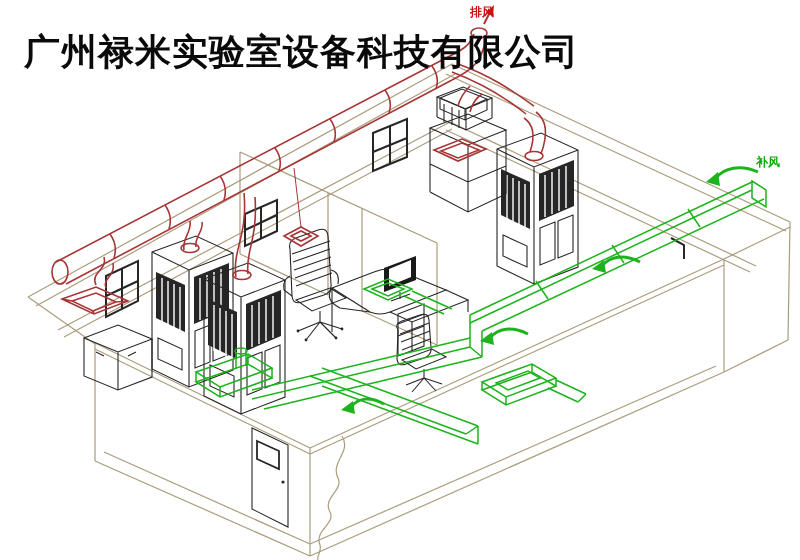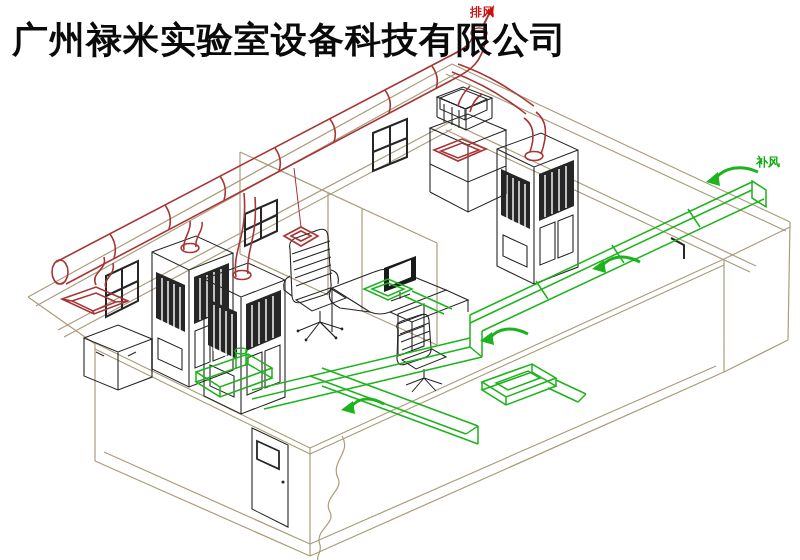--- a/index.html
+++ b/index.html
@@ -1,18 +1,18 @@
 <!DOCTYPE html>
 <html><head>
 <meta charset="utf-8">
 <style>
   html,body{margin:0;padding:0;background:#ffffff;}
   .stage{position:relative;width:800px;height:560px;background:#ffffff;overflow:hidden;
          font-family:"DejaVu Sans",sans-serif;}
-  .title{position:absolute;top:12px;left:8px;margin:4px;font-size:36px;font-weight:bold;
+  .title{position:absolute;top:12px;left:8px;margin:16px;font-size:36px;font-weight:bold;
          letter-spacing:1px;color:#0a0a0a;white-space:nowrap;z-index:3;
          font-family:"DejaVu Sans",sans-serif;}
   svg{position:absolute;top:0;left:0;z-index:1;}
   .lbl{font-size:12px;font-weight:bold;font-family:"DejaVu Sans",sans-serif;}
 </style>
 </head>
 <body>
 
 <div class="stage">
 

